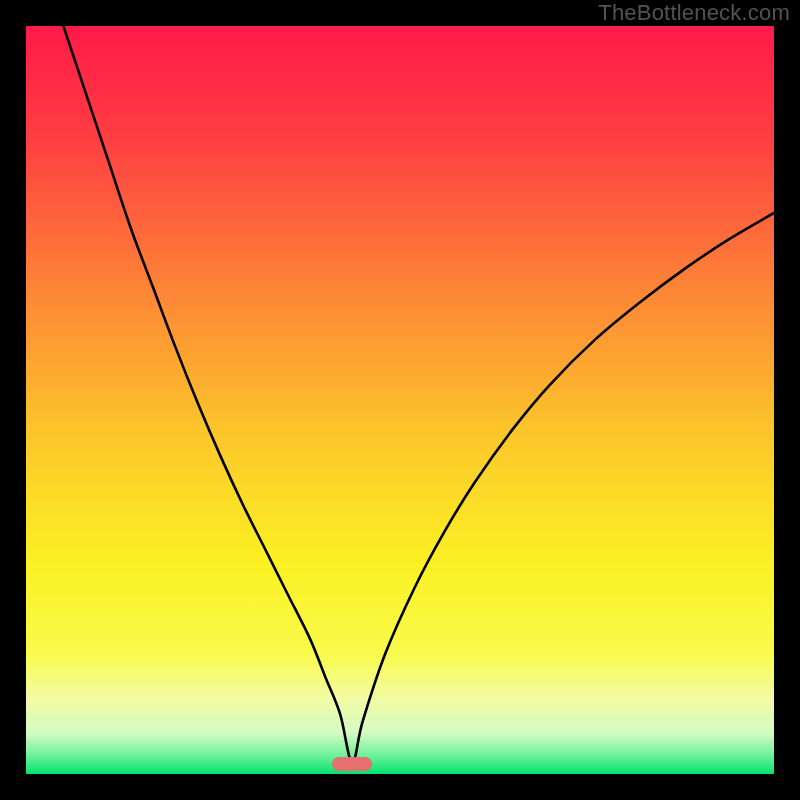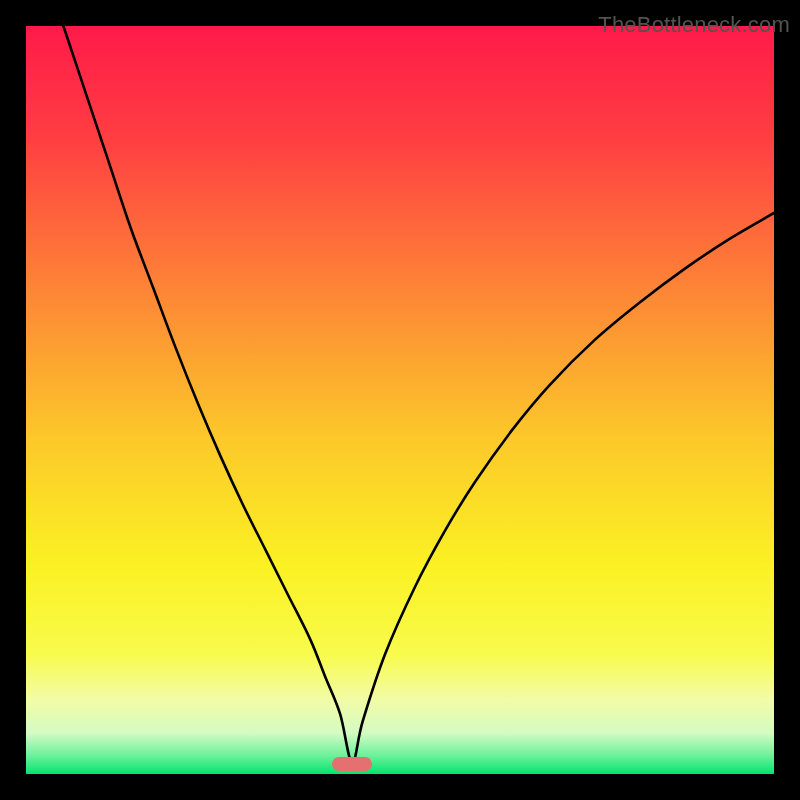--- a/index.html
+++ b/index.html
@@ -21,21 +21,21 @@
   }
   .gradient {
     position: absolute;
     left: 0;
     top: 0;
     width: 100%;
     height: 100%;
   }
   .watermark {
     position: absolute;
-    top: 12px;
+    top: 0;
     right: 10px;
     color: #53534f;
     font-size: 22px;
     font-weight: 500;
     letter-spacing: 0.2px;
     z-index: 20;
     user-select: none;
   }
   svg.curve {
     position: absolute;

